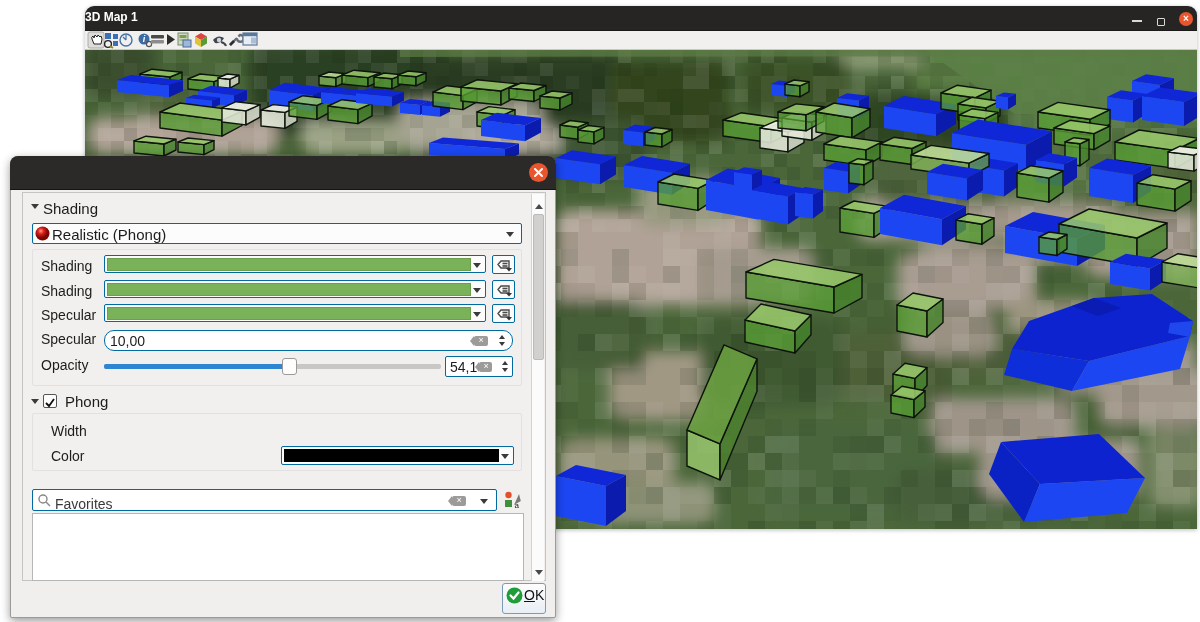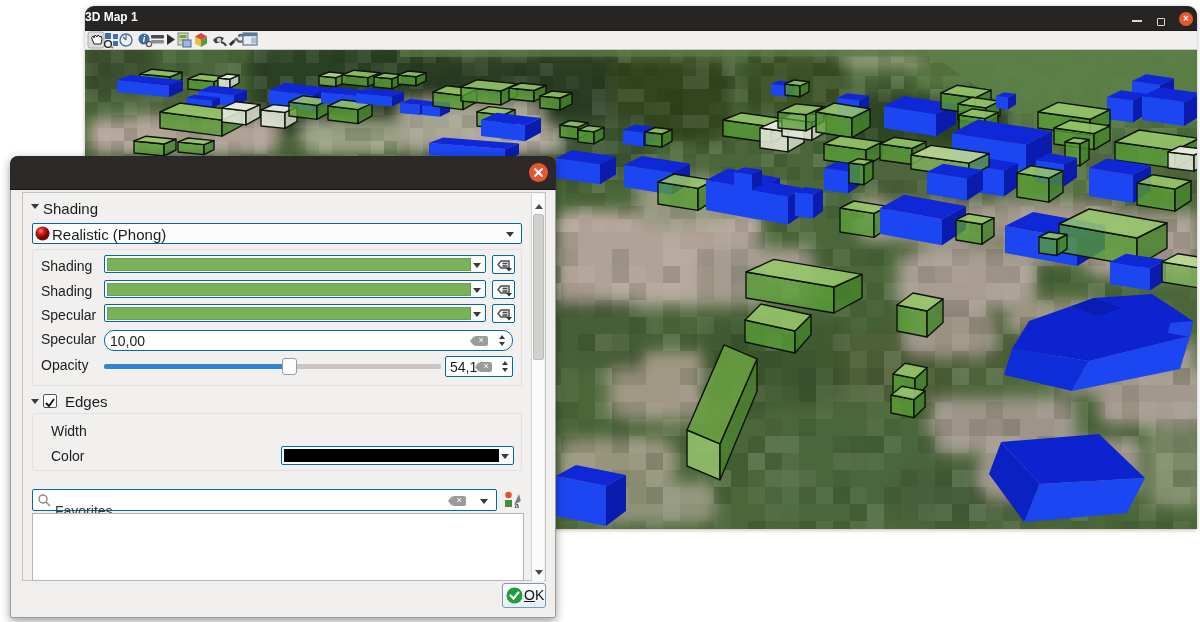--- a/index.html
+++ b/index.html
@@ -33,21 +33,21 @@
 .tri-d { width:0; height:0; border-left:4px solid transparent; border-right:4px solid transparent;
           border-top:5px solid #3a3a3a; }
 .tri-u { width:0; height:0; border-left:3.5px solid transparent; border-right:3.5px solid transparent;
           border-bottom:4.5px solid #3a3a3a; }
 .tri-dn { width:0; height:0; border-left:3.5px solid transparent; border-right:3.5px solid transparent;
            border-top:4.5px solid #3a3a3a; }
 .clr { position:absolute; width:14px; height:10px; background:#9d9b99; border-radius:2px; }
 .clr:before { content:"×"; color:#fff; font-size:9px; position:absolute; left:4.5px; top:-1px; }
 .clr:after { content:""; position:absolute; left:-4px; top:0; border-top:5px solid transparent;
               border-bottom:5px solid transparent; border-right:4px solid #9d9b99; }
-.okbtn { position:absolute; left:491px; top:426px; width:44px; height:25px;
+.okbtn { position:absolute; left:491px; top:426px; width:44px; height:31px;
           background:linear-gradient(#fdfdfd,#e8eef5); border:1px solid #7a9ab5; border-radius:3px; }
 </style></head>
 <body>
 <div class="win">
   <div class="win-tb">
     <div class="t">3D Map 1</div>
     <div class="wbtn" style="left:1047px;top:14px;width:10px;height:2px;background:#d9d8d7;"></div>
     <div class="wbtn" style="left:1072px;top:12px;width:8px;height:8px;border:1.3px solid #d9d8d7;border-radius:1px;"></div>
     <div class="wbtn" style="left:1094px;top:6px;width:14px;height:14px;border-radius:50%;background:#e9552d;color:#fff;font-size:10px;text-align:center;line-height:13px;font-weight:bold;">×</div>
   </div>
@@ -1972,35 +1972,35 @@
   </div>
 
   <div class="abs" style="left:20px;top:242px;">
       <div class="tri-d"></div>
     </div>
   <div class="abs" style="left:32px;top:237px;width:14px;height:14px;background:#fdfdfd;border:1px solid #555;border-radius:2px;">
     <svg width="12" height="12">
         <path d="M2 6 L5 9 L10 2" stroke="#111" stroke-width="1.8" fill="none"></path>
       </svg>
   </div>
-  <div class="abs lbl" style="left:54px;top:236px;font-size:15px;">Edges</div>
+  <div class="abs lbl" style="left:54px;top:236px;font-size:15px;">Phong</div>
   <div class="abs" style="left:21px;top:256px;width:490px;height:58px;border:1px solid #e2e1df;border-radius:2px;"></div>
   <div class="abs lbl" style="left:40px;top:266px;">Width</div>
   <div class="abs lbl" style="left:40px;top:291px;">Color</div>
   <div class="inp" style="left:270px;top:289px;width:233px;height:19px;background:#fcfcfc;">
     <div style="position:absolute;left:2px;top:2px;width:215px;height:13px;background:#000;"></div>
     <div class="tri-d" style="position:absolute;right:4px;top:7px;"></div>
   </div>
 
   <div class="inp" style="left:21px;top:332px;width:465px;height:22px;">
     <svg width="13" height="13" style="position:absolute;left:5px;top:4px;">
         <circle cx="5" cy="5" r="4" fill="none" stroke="#8a8886" stroke-width="1.4"></circle>
         <line x1="8" y1="8" x2="12" y2="12" stroke="#8a8886" stroke-width="1.4"></line>
       </svg>
-    <span class="lbl" style="position:absolute;left:22px;top:13px;color:#3a3a3a;">Favorites</span>
+    <span class="lbl" style="position:absolute;left:22px;top:6px;color:#3a3a3a;">Favorites</span>
     <div class="clr" style="right:30px;top:6px;"></div>
     <div class="tri-d" style="position:absolute;right:8px;top:9px;"></div>
   </div>
   <div class="abs" style="left:493px;top:334px;width:17px;height:17px;">
     <svg width="17" height="17">
         <circle cx="4.5" cy="4" r="3.2" fill="#e2502e"></circle>
         <rect x="1" y="9" width="7" height="7" fill="#3f8f3f"></rect>
         <path d="M10 14 L15 3 L16.8 10 Z" fill="#7a7a7a"></path>
         <text x="10.5" y="16.5" font-size="8" fill="#222">a</text>
       </svg>

